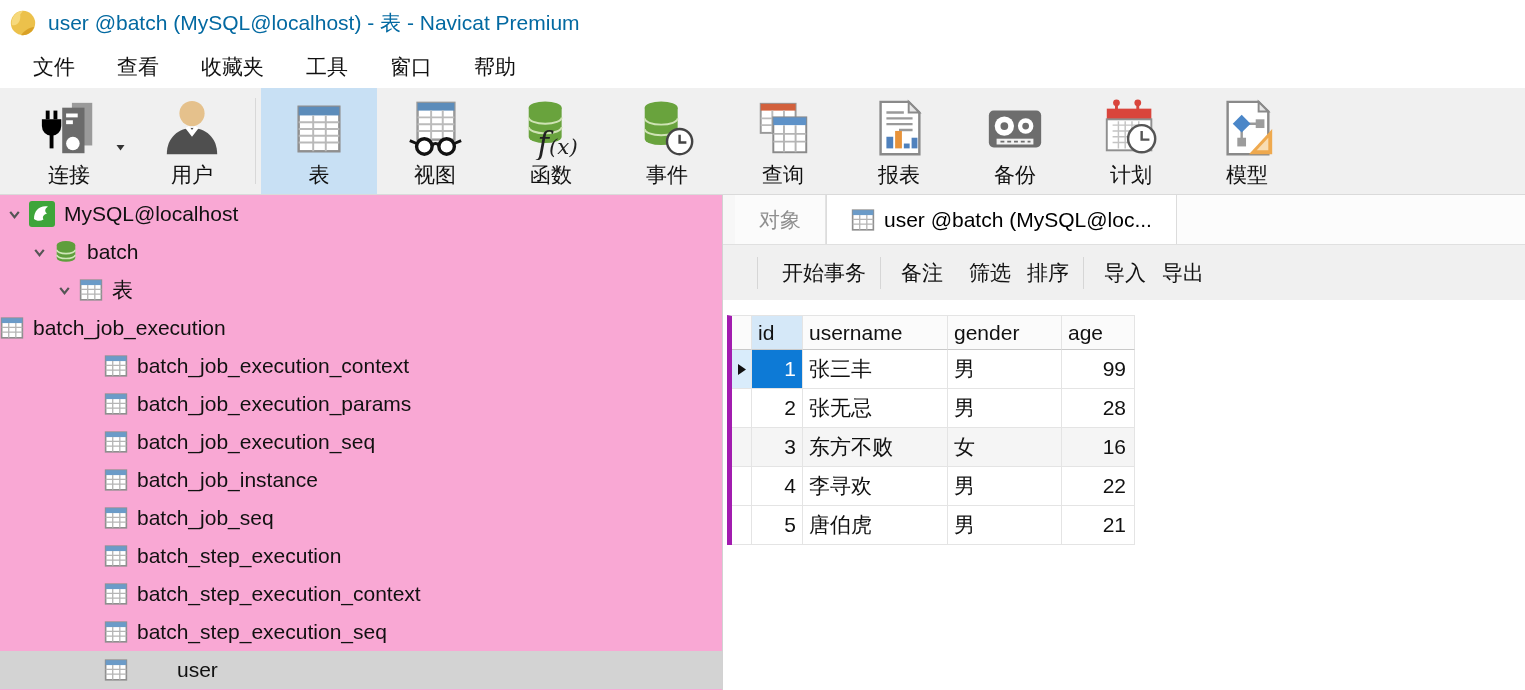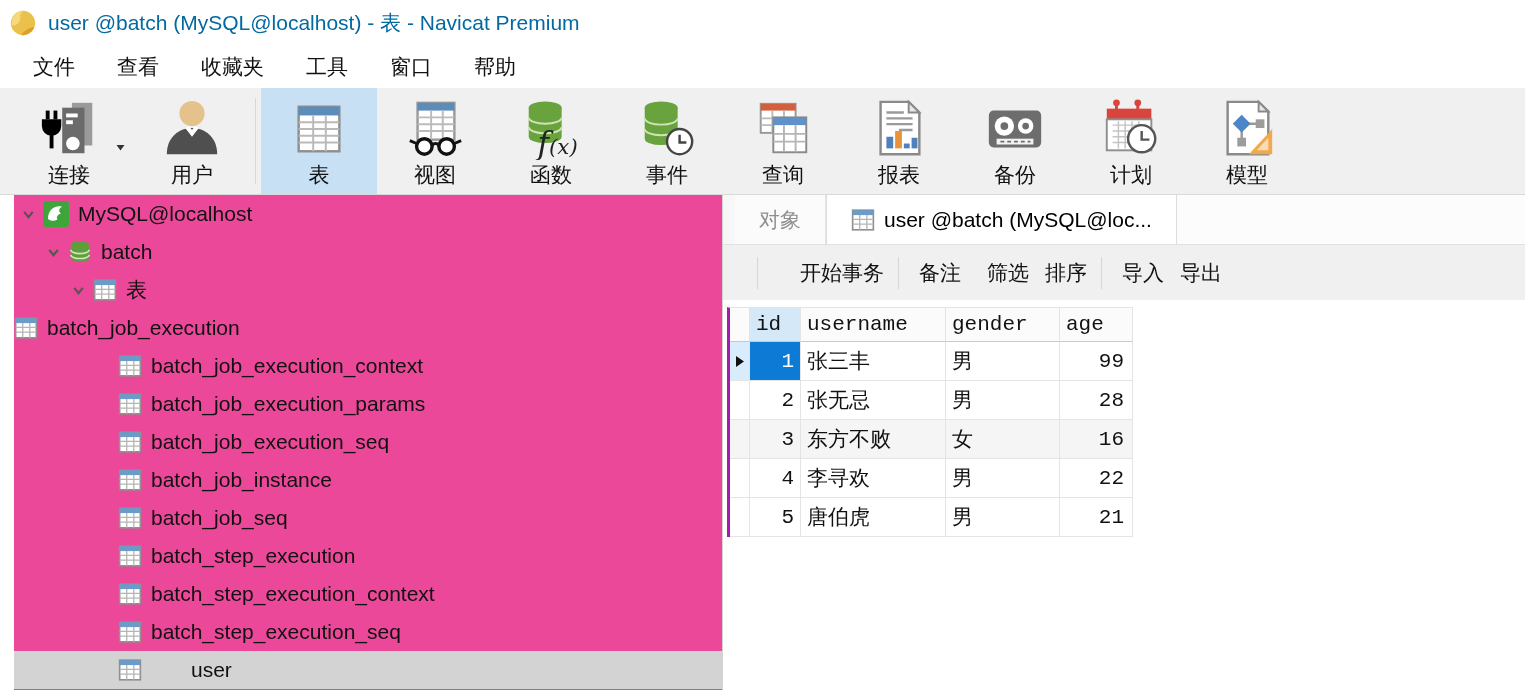--- a/index.html
+++ b/index.html
@@ -24,22 +24,22 @@
   .tb-btn { width:116px; display:flex; flex-direction:column; align-items:center;
     justify-content:flex-end; padding:8px 0 6px 0; position:relative; }
   .tb-btn.wide { width:130px; }
   .tb-btn.active { background:#c8e0f4; }
   .tb-icon { flex:1; display:flex; align-items:center; justify-content:center; }
   .tb-label { font-size:21px; line-height:26px; }
   .tb-caret { position:absolute; right:8px; top:56px; }
   .tb-sep { width:1px; background:#d8d8d8; margin:10px 5px; }
 
   
-  .sidebar { position:absolute; left:14px; top:195px; width:722px; bottom:0;
-    background:#ec4899; overflow:hidden; }
+  .sidebar { position:absolute; left:0; top:195px; width:722px; bottom:0;
+    background:#f9a8d4; overflow:hidden; }
   .splitter { position:absolute; left:722px; top:195px; width:1px; bottom:0;
     background:#d2d2d2; }
   .tree-item { height:38px; display:flex; align-items:center; font-size:21px; cursor:default; }
   .tree-item.selected { background:#d3d3d3;gap:40px; }
   .chev { width:16px; display:flex; justify-content:center; align-items:center; margin-right:7px; }
   .tree-icn { display:flex; margin-right:9px; }
 
   
   .rightpanel { position:absolute; left:723px; top:195px; right:0; bottom:0; background:#fff; }
   .tabbar { position:absolute; left:0; top:0; right:0; height:50px; background:#f7f7f7;
@@ -51,22 +51,22 @@
   .tab .tab-icn { display:flex; margin-right:9px; }
   .tab-filler { flex:1; background:#fcfcfc; }
 
   .gridtoolbar { position:absolute; left:0; top:50px; right:0; height:55px;
     background:#f0f0f0; display:flex; align-items:center; padding-left:20px; font-size:21px; }
   .gt-btn { display:flex; align-items:center; gap:8px; cursor:default; }
   .gt-sep { width:1px; height:32px; background:#d6d6d6; }
   .icn { display:flex; align-items:center; }
 
   
-  .grid { position:absolute; left:4px; top:112px;
-    border-top:1px solid #e4e4e4; border-left:3px solid #a21caf;font-family:Liberation Mono, monospace; }
+  .grid { position:absolute; left:4px; top:120px;
+    border-top:1px solid #e4e4e4; border-left:5px solid #a21caf; }
   .grid-row { display:flex; }
   .gcell { border-right:1px solid #e4e4e4; border-bottom:1px solid #e4e4e4;
     display:flex; align-items:center; font-size:21px; height:39px; background:#fff; }
   .grid-row.stripe .gcell { background:#f5f5f5; }
   .gcell.h { height:34px; background:#fbfbfb; border-bottom:1px solid #c9c9c9;
     justify-content:flex-start; padding-left:6px; }
   .gcell.h.sel-col { background:#d5e8f8; }
   .c-ind { width:20px; justify-content:center; padding:0 !important; }
   .c-id { width:51px; justify-content:flex-end; padding-right:6px; }
   .c-username { width:145px; padding-left:6px; }
@@ -439,21 +439,21 @@
         <span>user @batch (MySQL@loc...</span>
       </div>
       <div class="tab-filler"></div>
     </div>
 
   <div class="gridtoolbar">
     <span class="gt-btn" style="margin-right:14px">
       <span class="icn"></span>
     </span>
     <span class="gt-sep"></span>
-    <span class="gt-btn" style="margin-left:34px">
+    <span class="gt-btn" style="margin-left:16px">
       <span class="icn"></span>
       <span>开始事务</span>
     </span>
     <span class="gt-sep" style="margin-left:14px"></span>
     <span class="gt-btn" style="margin-left:12px">
       <span class="icn"></span>
       <span>备注</span>
       <span class="icn"></span>
     </span>
     <span class="gt-btn" style="margin-left:10px">

